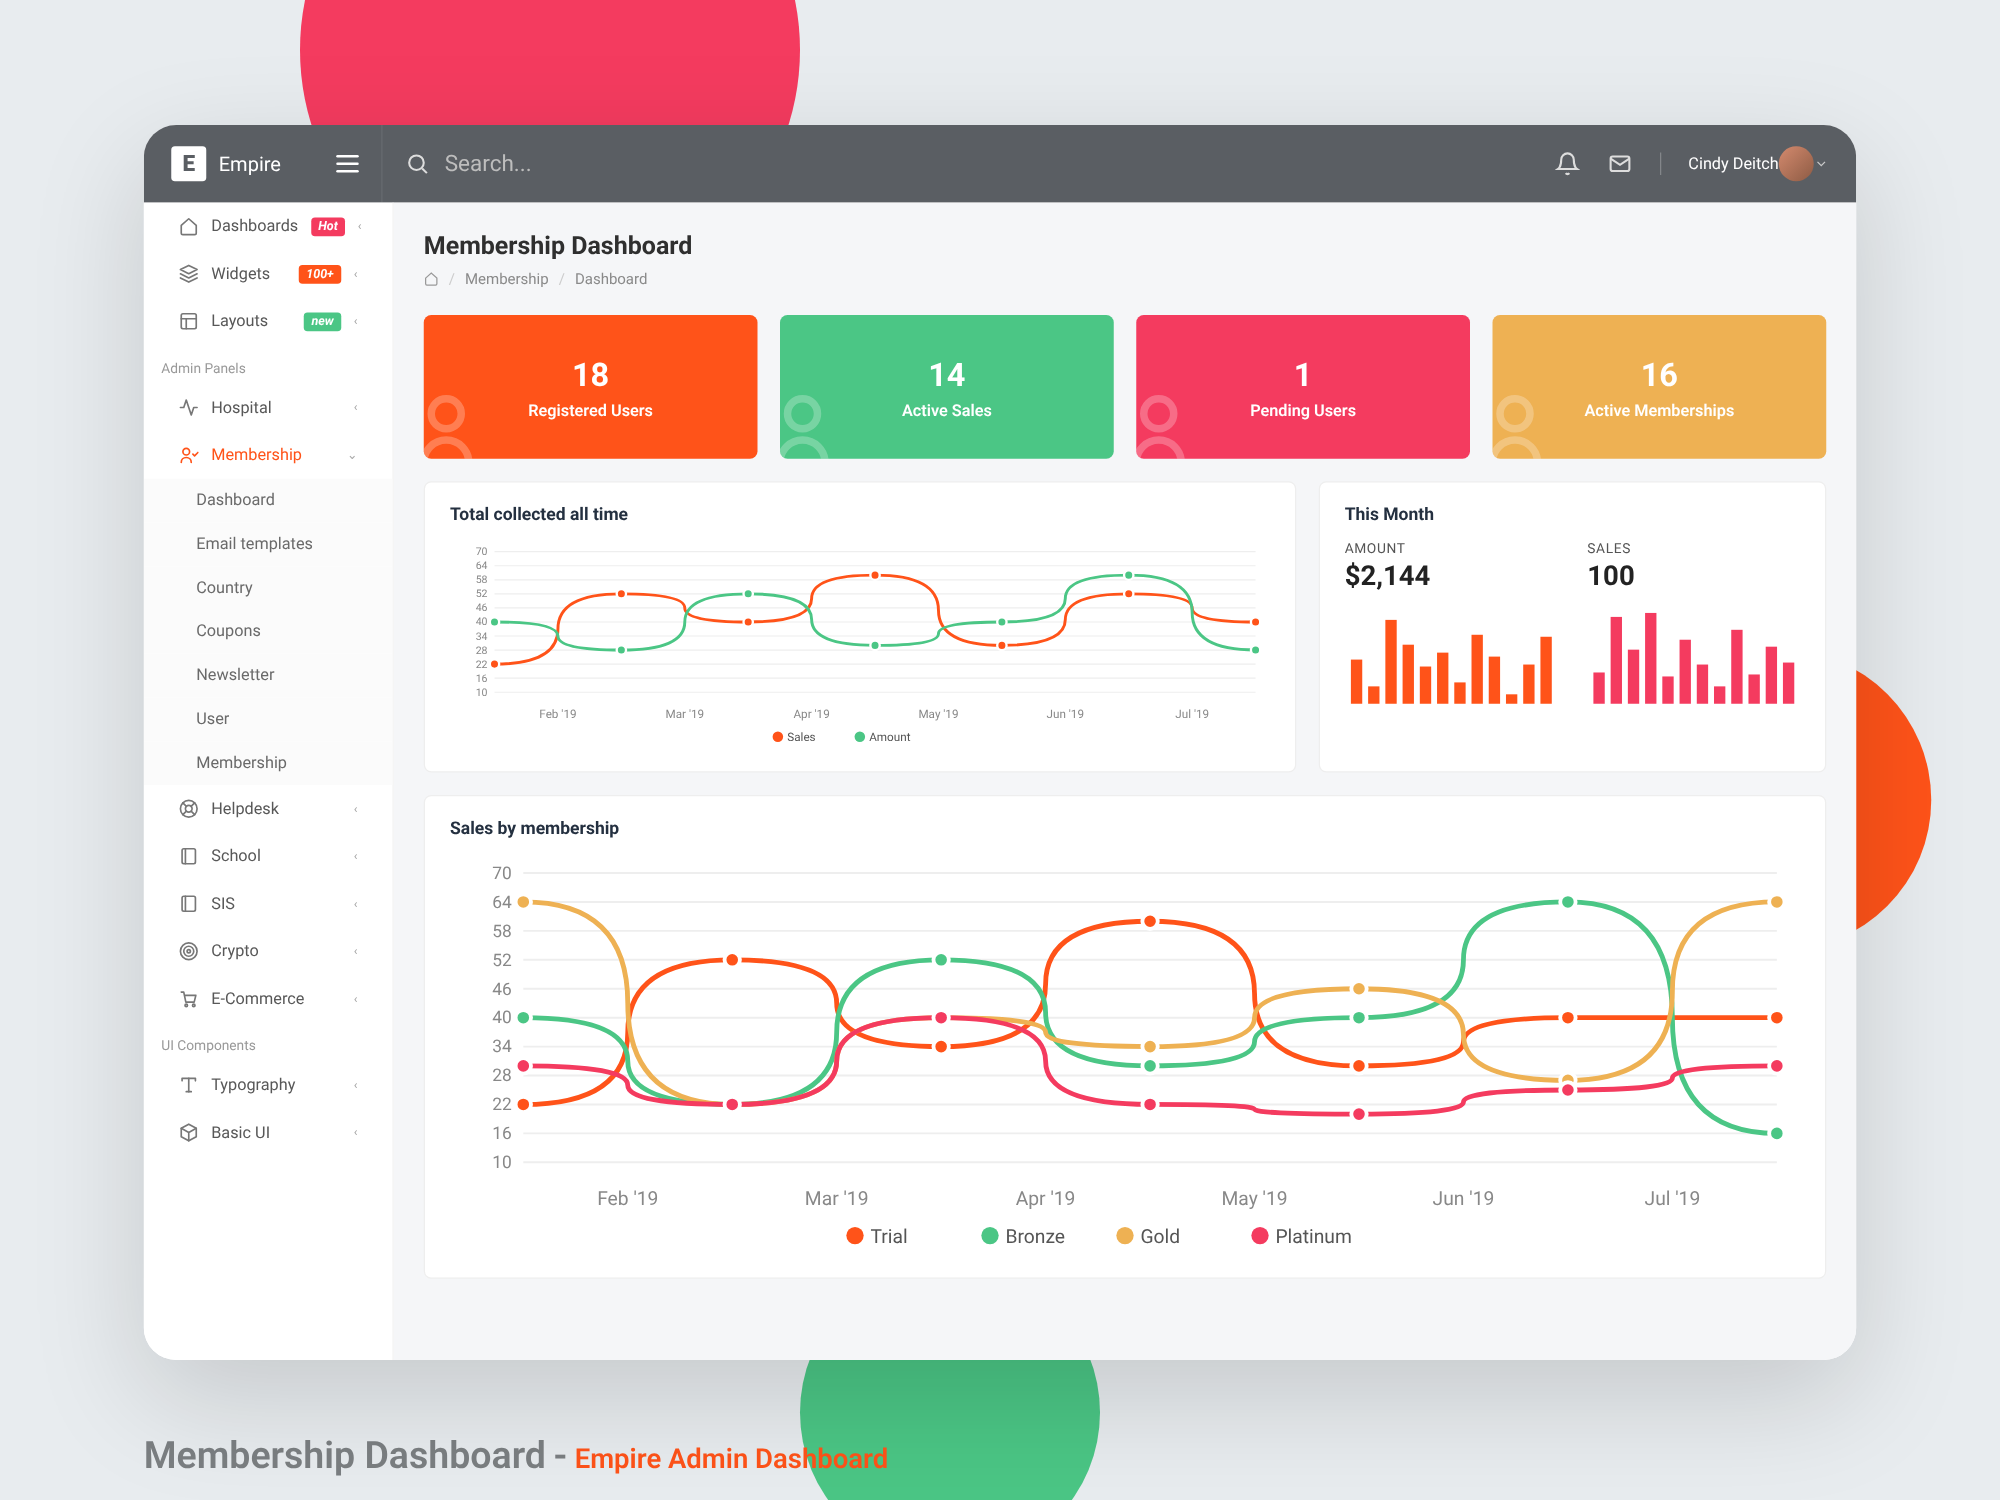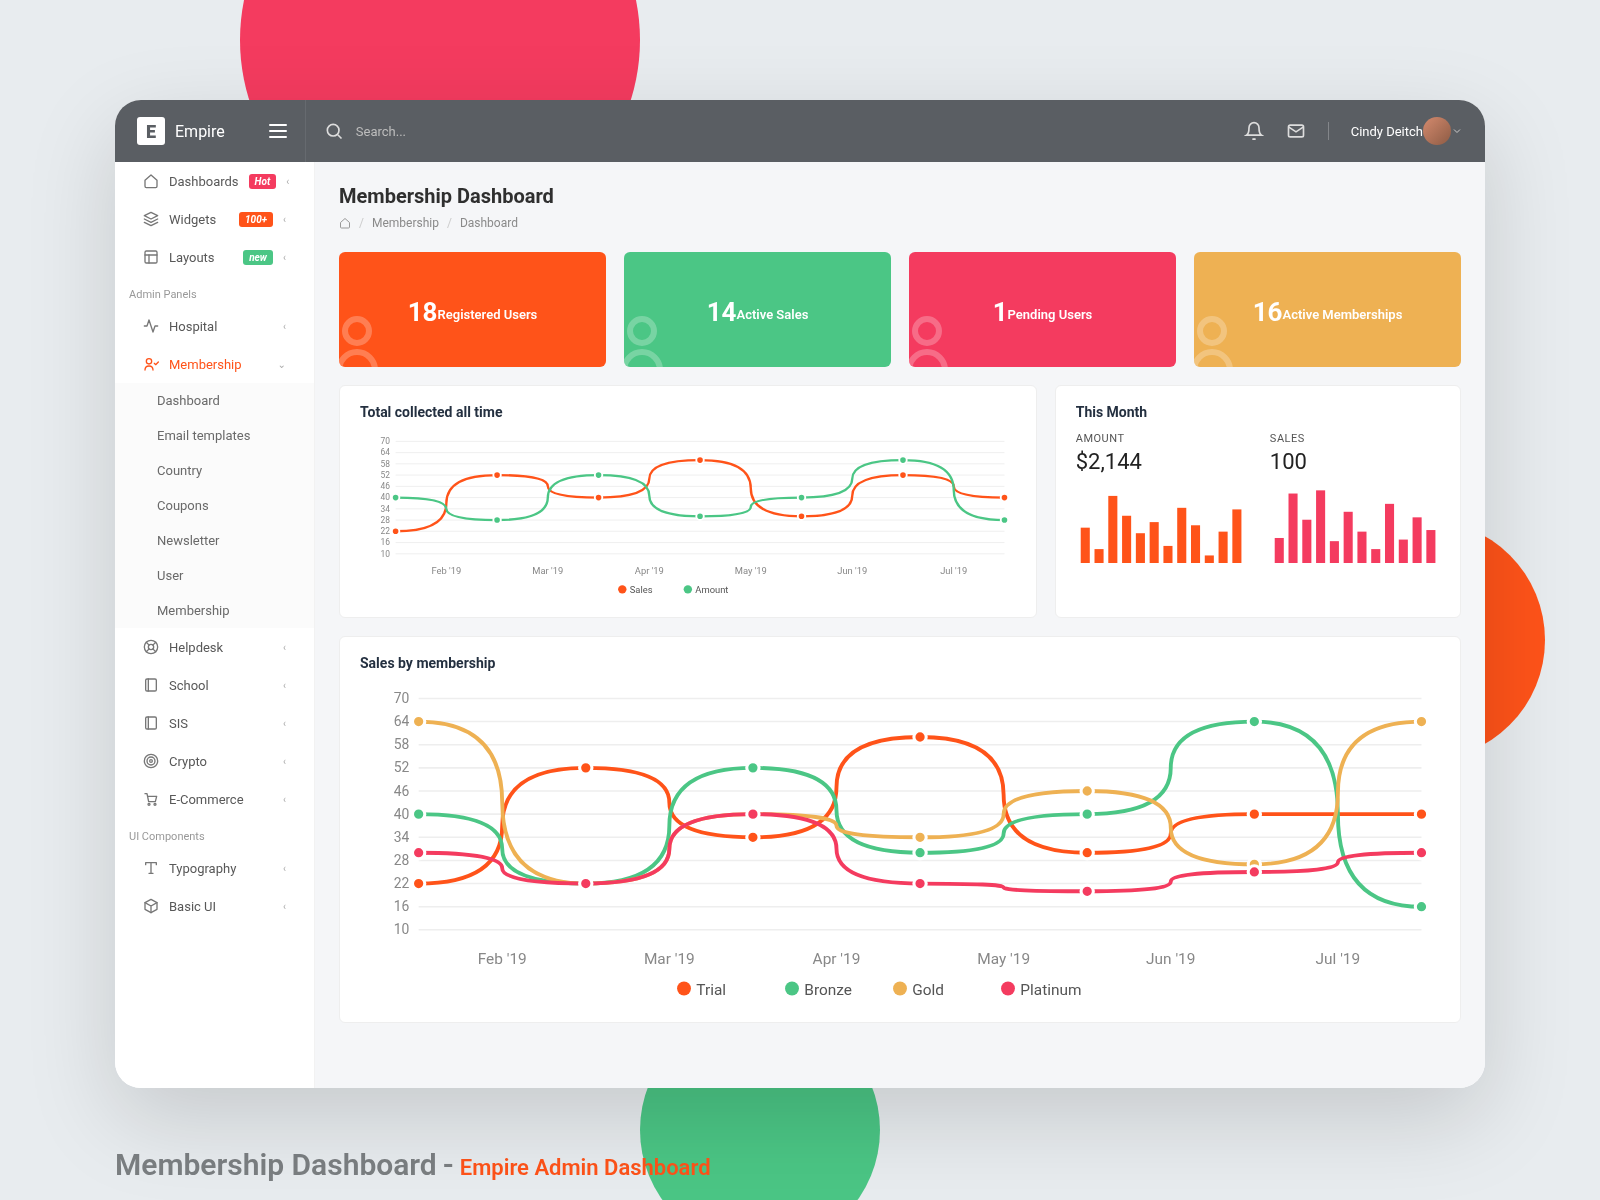--- a/index.html
+++ b/index.html
@@ -11,21 +11,21 @@
 
 .app-window { position: absolute; top: 100px; left: 115px; width: 1370px; height: 988px; background: #fff; border-radius: 26px; overflow: hidden; box-shadow: 0 30px 90px rgba(0,0,0,0.15); z-index: 10; display: flex; flex-direction: column; }
 
 .topbar { height: 62px; background: #5a5e63; color: #fff; display: flex; align-items: center; padding: 0 22px; }
 .brand { display: flex; align-items: center; gap: 10px; }
 .brand-icon { width: 28px; height: 28px; background: #fff; border-radius: 3px; display: flex; align-items: center; justify-content: center; color: #5a5e63; font-weight: 900; font-size: 18px; }
 .burger { margin-left: 44px; display: flex; flex-direction: column; gap: 4px; cursor: pointer; }
 .burger span { width: 18px; height: 2px; background: #fff; border-radius: 1px; }
 .divider-v { width: 1px; height: 62px; background: rgba(255,255,255,0.08); margin: 0 18px; }
 .search-area { display: flex; align-items: center; gap: 12px; flex: 1; }
-.search-area input { background: transparent; border: none; outline: none; color: #86efac; font-size: 13px; width: 280px; }
+.search-area input { background: transparent; border: none; outline: none; color: #86efac; font-size: 18px; width: 280px; }
 .search-area input::placeholder { color: #bdbdbd; }
 .topbar-right { display: flex; align-items: center; gap: 22px; }
 .hicon { width: 20px; height: 20px; color: #ddd; cursor: pointer; }
 .top-sep { width: 1px; height: 18px; background: rgba(255,255,255,0.25); }
 .user-chip { display: flex; align-items: center; gap: 0; font-size: 13px; cursor: pointer; }
 .avatar { width: 28px; height: 28px; border-radius: 50%; background: linear-gradient(135deg,#d48a6e,#8d5b44); }
 
 .layout { flex: 1; display: flex; overflow: hidden; }
 .sidebar { width: 200px; background: #fff; border-right: 1px solid #f2f2f2; overflow-y: auto; font-size: 13px; color: #585858; }
 .nav-item { display: flex; align-items: center; padding: 11px 28px; gap: 10px; cursor: pointer; position: relative; }
@@ -40,41 +40,41 @@
 .sub-item { padding: 10px 14px 10px 42px; color: #6a6a6a; cursor: pointer; background: #fbfbfb; }
 .nicon { width: 16px; height: 16px; color: #777; flex-shrink: 0; }
 .nav-item.active .nicon { color: #ff5319; }
 
 .main { flex: 1; background: #f5f6f8; overflow-y: auto; padding: 22px 24px; }
 .page-title { font-size: 20px; font-weight: 700; color: #2f2f2f; }
 .breadcrumb { margin-top: 8px; font-size: 12px; color: #8a8a8a; display: flex; align-items: center; gap: 8px; }
 .breadcrumb span.sep { color: #ccc; }
 
 .stat-row { display: flex; gap: 18px; margin-top: 22px; }
-.stat-card { flex: 1; border-radius: 6px; color: #fff; padding: 22px 18px 18px; position: relative; overflow: hidden; height: 115px; display: flex; align-items: center; justify-content: center; }
+.stat-card { flex: 1; border-radius: 6px; color: #fff; padding: 22px 18px 18px; position: relative; overflow: hidden; height: 115px; display: flex; flex-direction: column; align-items: center; justify-content: center; }
 .stat-card .num { font-size: 26px; font-weight: 700; }
 .stat-card .cap { font-size: 13px; font-weight: 600; margin-top: 6px; }
 .stat-card.orange { background: #ff5319; }
 .stat-card.green { background: #4bc685; }
 .stat-card.red { background: #f43b5f; }
 .stat-card.gold { background: #eeb153; }
 .stat-icon { position: absolute; left: -12px; bottom: -12px; opacity: 0.25; width: 72px; height: 72px; }
 
 .panel { background: #fff; border-radius: 6px; border: 1px solid #eee; margin-top: 18px; padding: 18px 20px; }
 .panel-title { font-size: 14px; font-weight: 700; color: #243040; margin-bottom: 12px; }
 
 .two-col { display: flex; gap: 18px; margin-top: 18px; }
 .two-col .panel { margin-top: 0; }
 .col-left { flex: 1.8; }
 .col-right { flex: 1; }
 
 .tm-row { display: flex; gap: 24px; }
 .tm-cell { flex: 1; }
 .tm-label { font-size: 11px; color: #555; letter-spacing: 0.5px; margin-bottom: 4px; }
-.tm-val { font-size: 22px; font-weight: 400; color: #222; margin-bottom: 10px; }
+.tm-val { font-size: 22px; font-weight: 700; color: #222; margin-bottom: 10px; }
 
 .chart-svg { width: 100%; height: auto; display: block; }
 
 .footer-banner { position: absolute; bottom: 18px; left: 115px; font-size: 30px; font-weight: 600; color: #7b7f82; z-index: 5; display: flex; align-items: baseline; gap: 6px; }
 .footer-banner .acc { color: #ff5319; font-size: 22px; font-weight: 600; }
 </style>
 </head>
 <body>
 
 <div class="bg-circle-red"></div>

